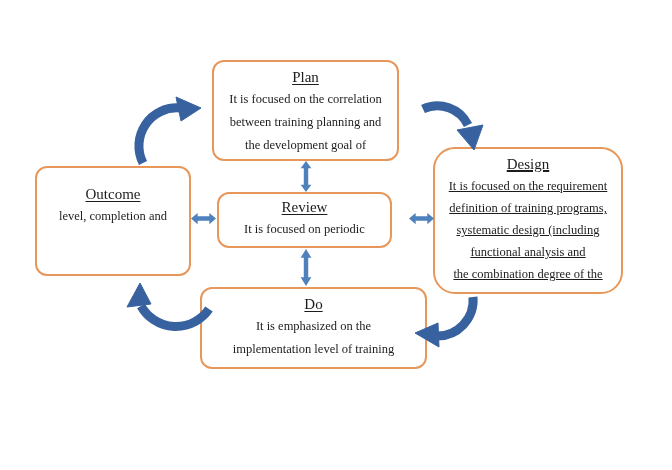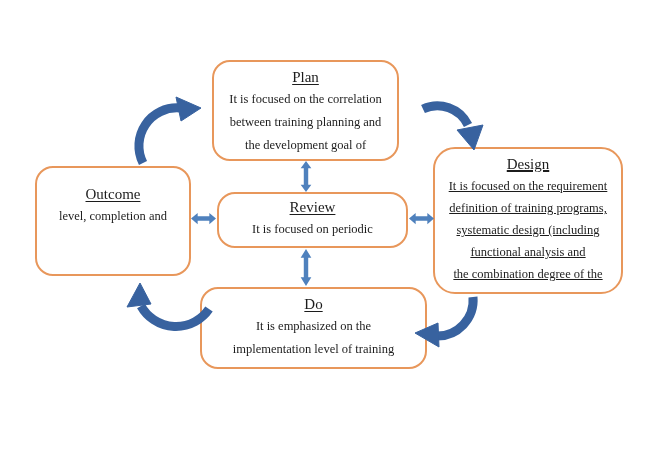--- a/index.html
+++ b/index.html
@@ -10,33 +10,33 @@
     --text:#1C1C1C;
   }
   html,body{margin:0;padding:0;background:#FFFFFF;}
   .stage{
     position:relative;width:672px;height:470px;background:#FFFFFF;
     font-family:"Liberation Serif","DejaVu Serif",serif;color:var(--text);
     overflow:hidden;
   }
   .node{
     position:absolute;box-sizing:border-box;background:var(--box-fill);
-    border:2px solid var(--box-border);border-radius:18px;overflow:hidden;
+    border:2px solid var(--box-border);border-radius:12px;overflow:hidden;
     text-align:center;
   }
   .node-title{
     font-size:15px;font-weight:normal;margin:7px 0 2px;
     text-decoration:underline;text-underline-offset:2px;
   }
   .node-body{font-size:12.5px;line-height:23px;}
   .node-body .ln{display:block;}
   .tight .node-body{line-height:22px;}
   .node-plan{left:212px;top:60px;width:187px;height:101px;}
   .node-outcome{left:35px;top:166px;width:156px;height:110px;}
-  .node-review{left:217px;top:192px;width:191px;height:56px;}
+  .node-review{left:217px;top:192px;width:175px;height:56px;}
   .node-do{left:200px;top:287px;width:227px;height:82px;}
   .node-design{left:433px;top:147px;width:190px;height:147px;border-radius:22px;text-decoration:underline;}
   .node-outcome .node-title{margin-top:18px;text-decoration:underline;}
   .node-review .node-title{margin-top:5px;}
   svg.arrow{position:absolute;display:block;}
   .curved path{fill:none;stroke:var(--curved-arrow);stroke-width:9;}
   .curved polygon{fill:var(--curved-arrow);stroke:var(--curved-arrow);stroke-width:1;}
   .dbl polygon{fill:var(--double-arrow);}
 </style>
 </head>

